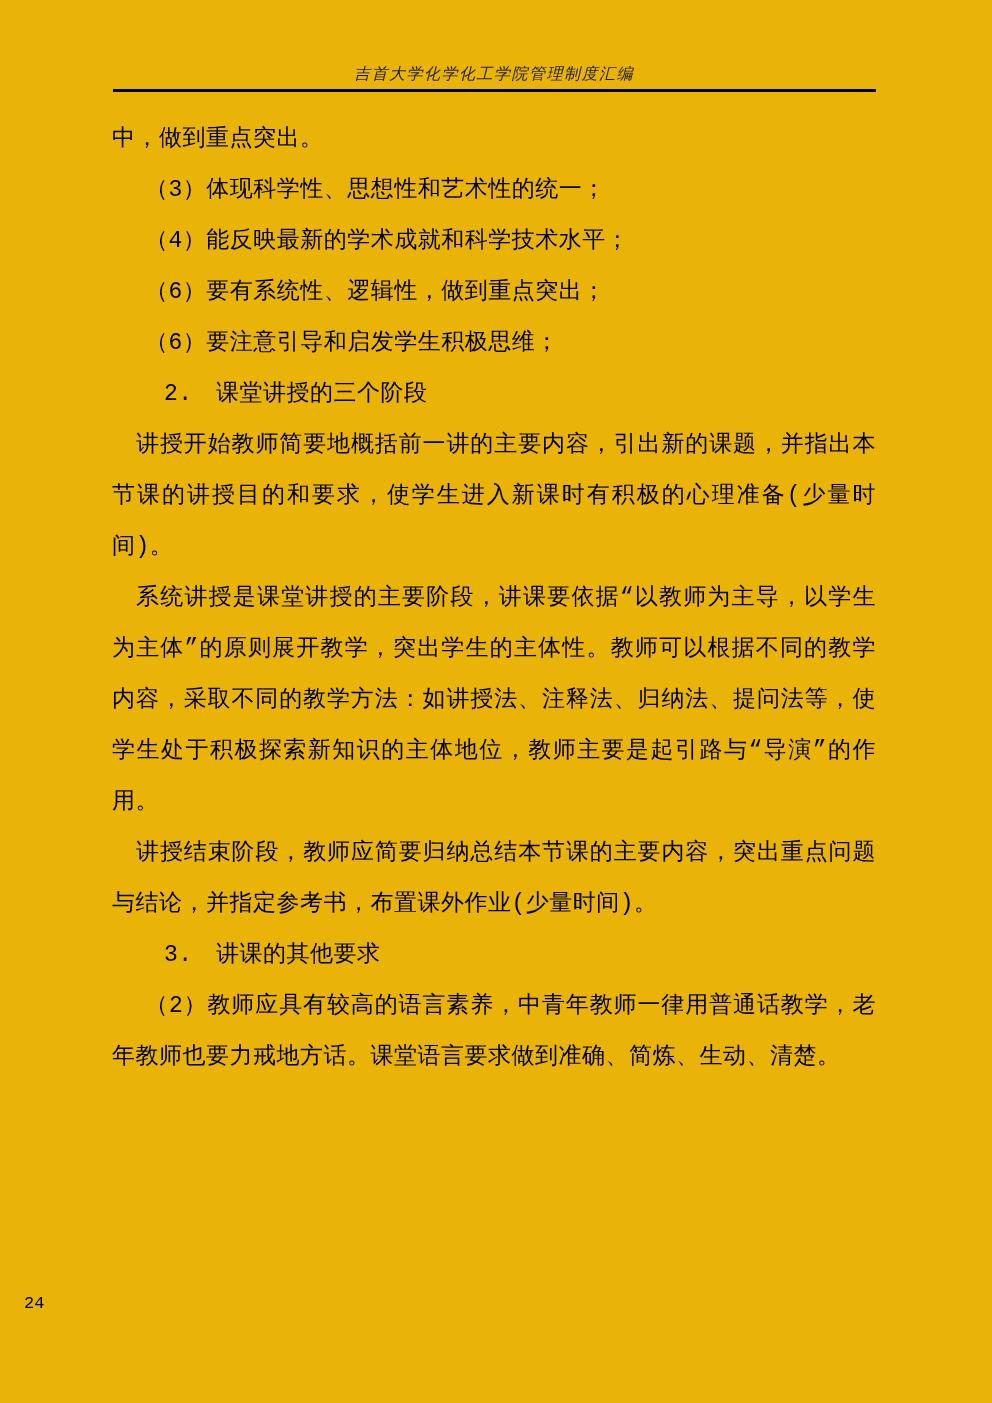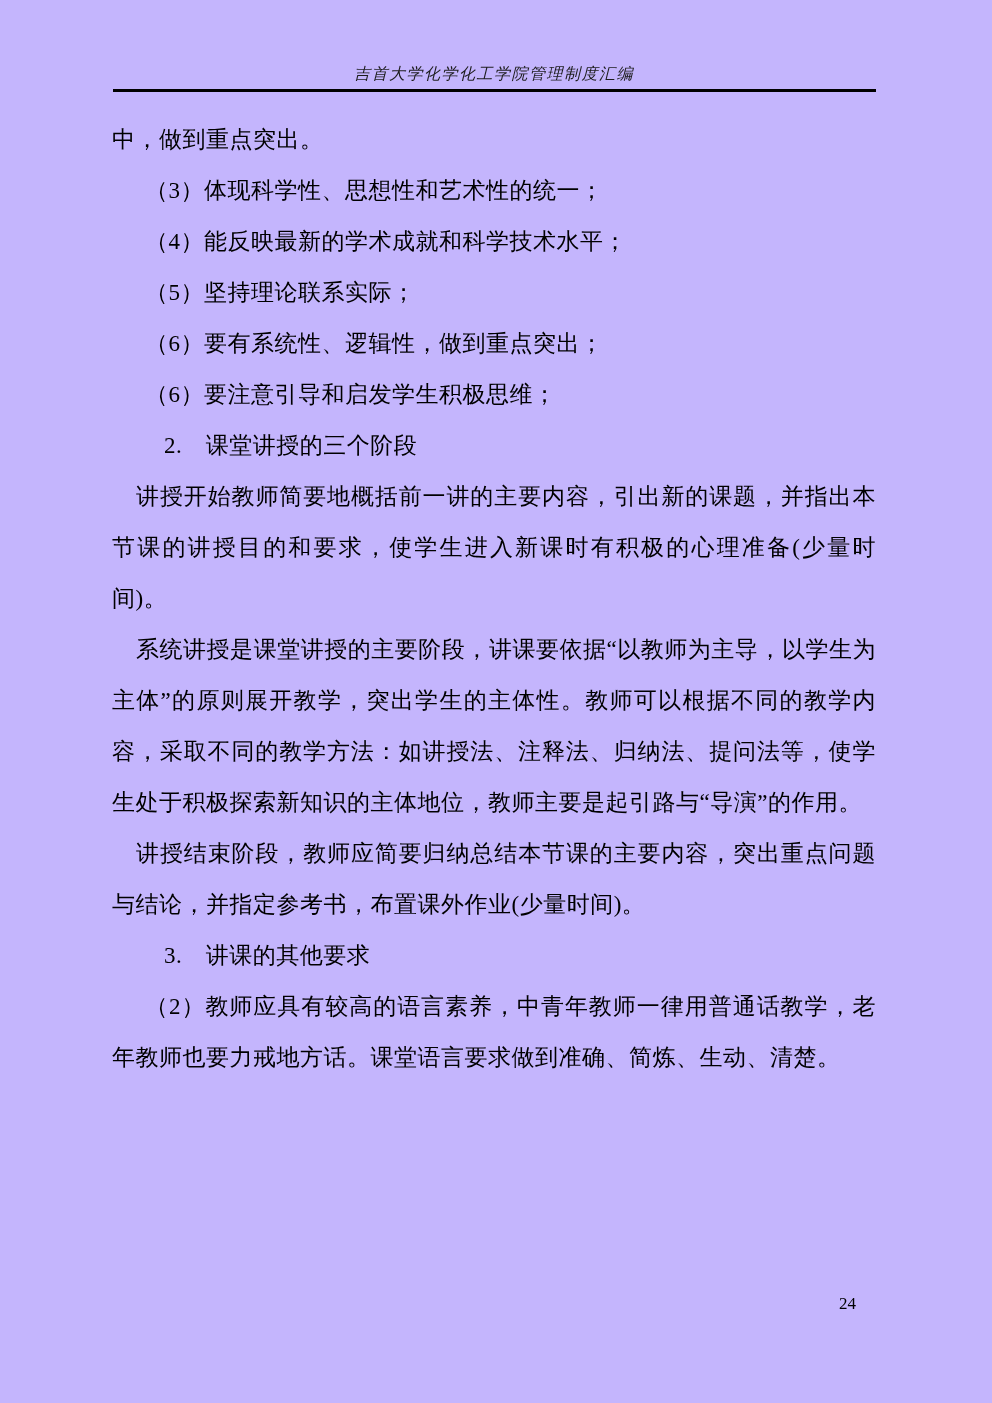--- a/index.html
+++ b/index.html
@@ -4,23 +4,23 @@
 <style>
   html, body {
     margin: 0;
     padding: 0;
     background: #ffffff;
   }
   .page {
     position: relative;
     width: 992px;
     height: 1403px;
-    background: #c4b5fd;
+    background: #eab308;
     overflow: hidden;
-    font-family: Liberation Serif, serif;
+    font-family: Liberation Mono, monospace;
     color: #000000;
   }
   .header {
     position: absolute;
     top: 64px;
     left: 112px;
     width: 764px;
     text-align: center;
   }
   .header-title {
@@ -55,40 +55,40 @@
   }
   .para.continuation   { text-indent: 0; }
   .para.list-item      { text-indent: 33px; }
   .para.numbered-heading { text-indent: 52px; }
   .para.body           { text-indent: 24px; }
   .footer {
     position: absolute;
     top: 1294px;
     left: 0;
     width: 856px;
-    text-align: right;
+    text-align: left;
     font-size: 17px;
+    padding-left: 24px;
   }
 </style>
 </head>
 <body>
 
 <div class="page">
 
   <div class="header">
     <span class="header-title">吉首大学化学化工学院管理制度汇编</span>
   </div>
 
   <div class="header-rule"></div>
 
   <div class="content" id="content">
       <p class="para continuation">中，做到重点突出。</p>
       <p class="para list-item">（3）体现科学性、思想性和艺术性的统一；</p>
       <p class="para list-item">（4）能反映最新的学术成就和科学技术水平；</p>
-      <p class="para list-item">（5）坚持理论联系实际；</p>
       <p class="para list-item">（6）要有系统性、逻辑性，做到重点突出；</p>
       <p class="para list-item">（6）要注意引导和启发学生积极思维；</p>
       <p class="para numbered-heading">2.　课堂讲授的三个阶段</p>
       <p class="para body">讲授开始教师简要地概括前一讲的主要内容，引出新的课题，并指出本节课的讲授目的和要求，使学生进入新课时有积极的心理准备(少量时间)。</p>
       <p class="para body">系统讲授是课堂讲授的主要阶段，讲课要依据“以教师为主导，以学生为主体”的原则展开教学，突出学生的主体性。教师可以根据不同的教学内容，采取不同的教学方法：如讲授法、注释法、归纳法、提问法等，使学生处于积极探索新知识的主体地位，教师主要是起引路与“导演”的作用。</p>
       <p class="para body">讲授结束阶段，教师应简要归纳总结本节课的主要内容，突出重点问题与结论，并指定参考书，布置课外作业(少量时间)。</p>
       <p class="para numbered-heading">3.　讲课的其他要求</p>
       <p class="para list-item">（2）教师应具有较高的语言素养，中青年教师一律用普通话教学，老年教师也要力戒地方话。课堂语言要求做到准确、简炼、生动、清楚。</p>
     </div>
 

